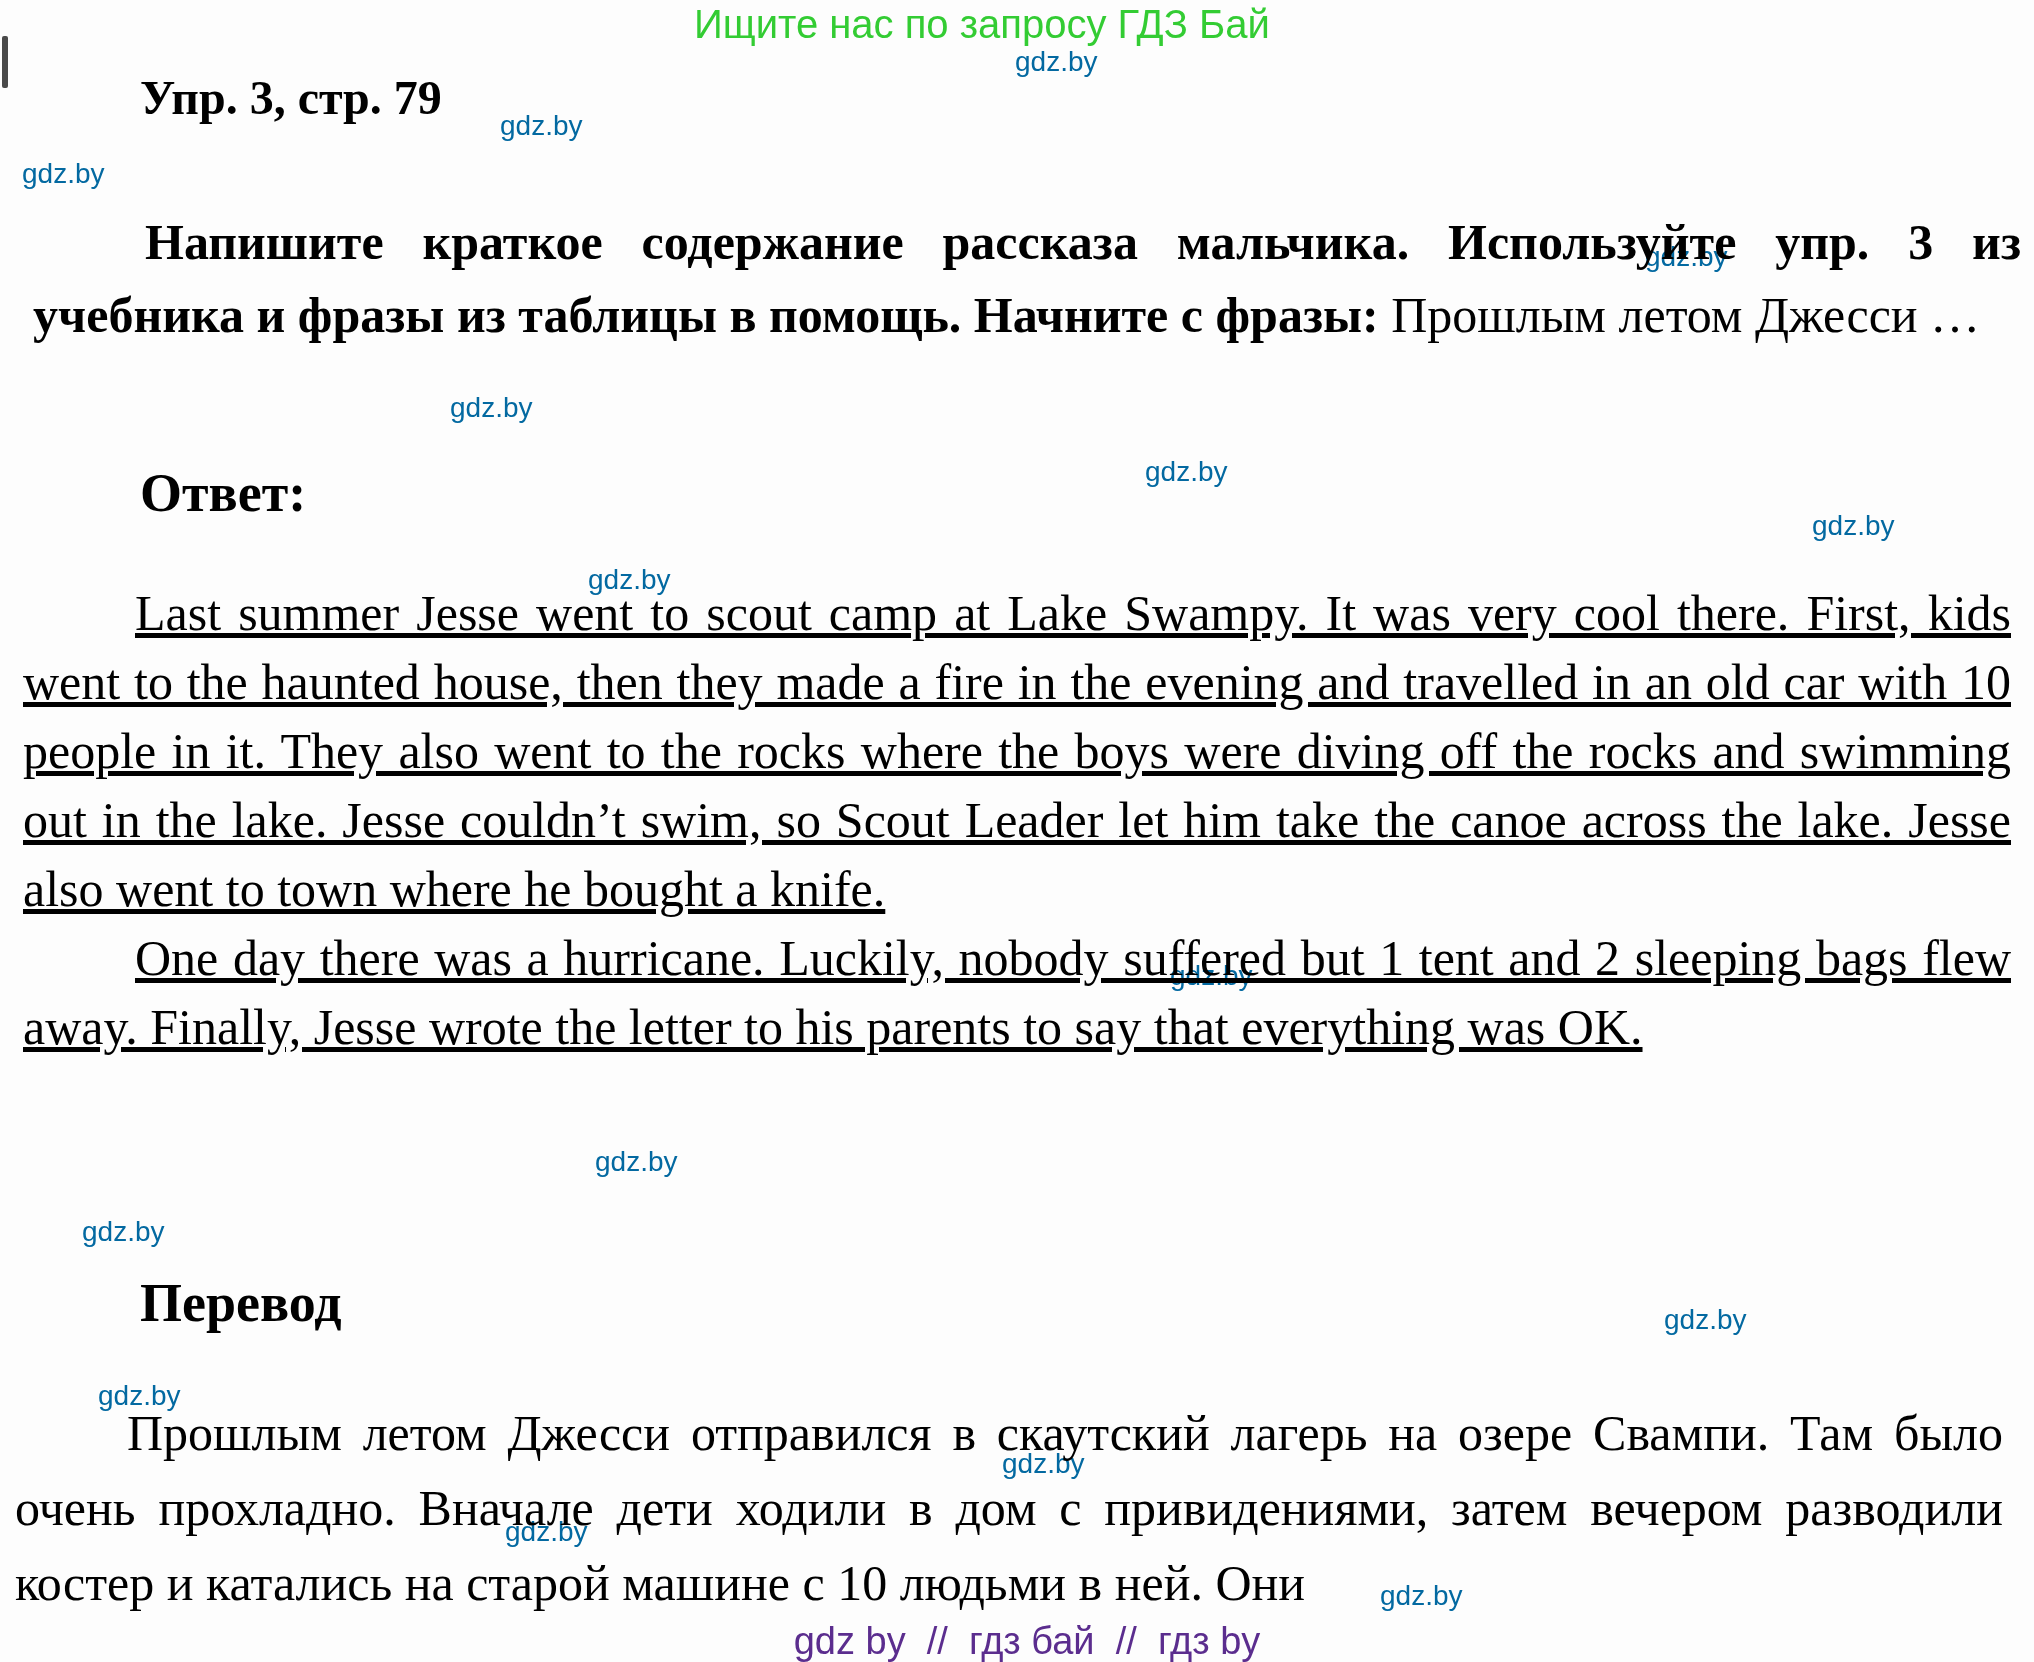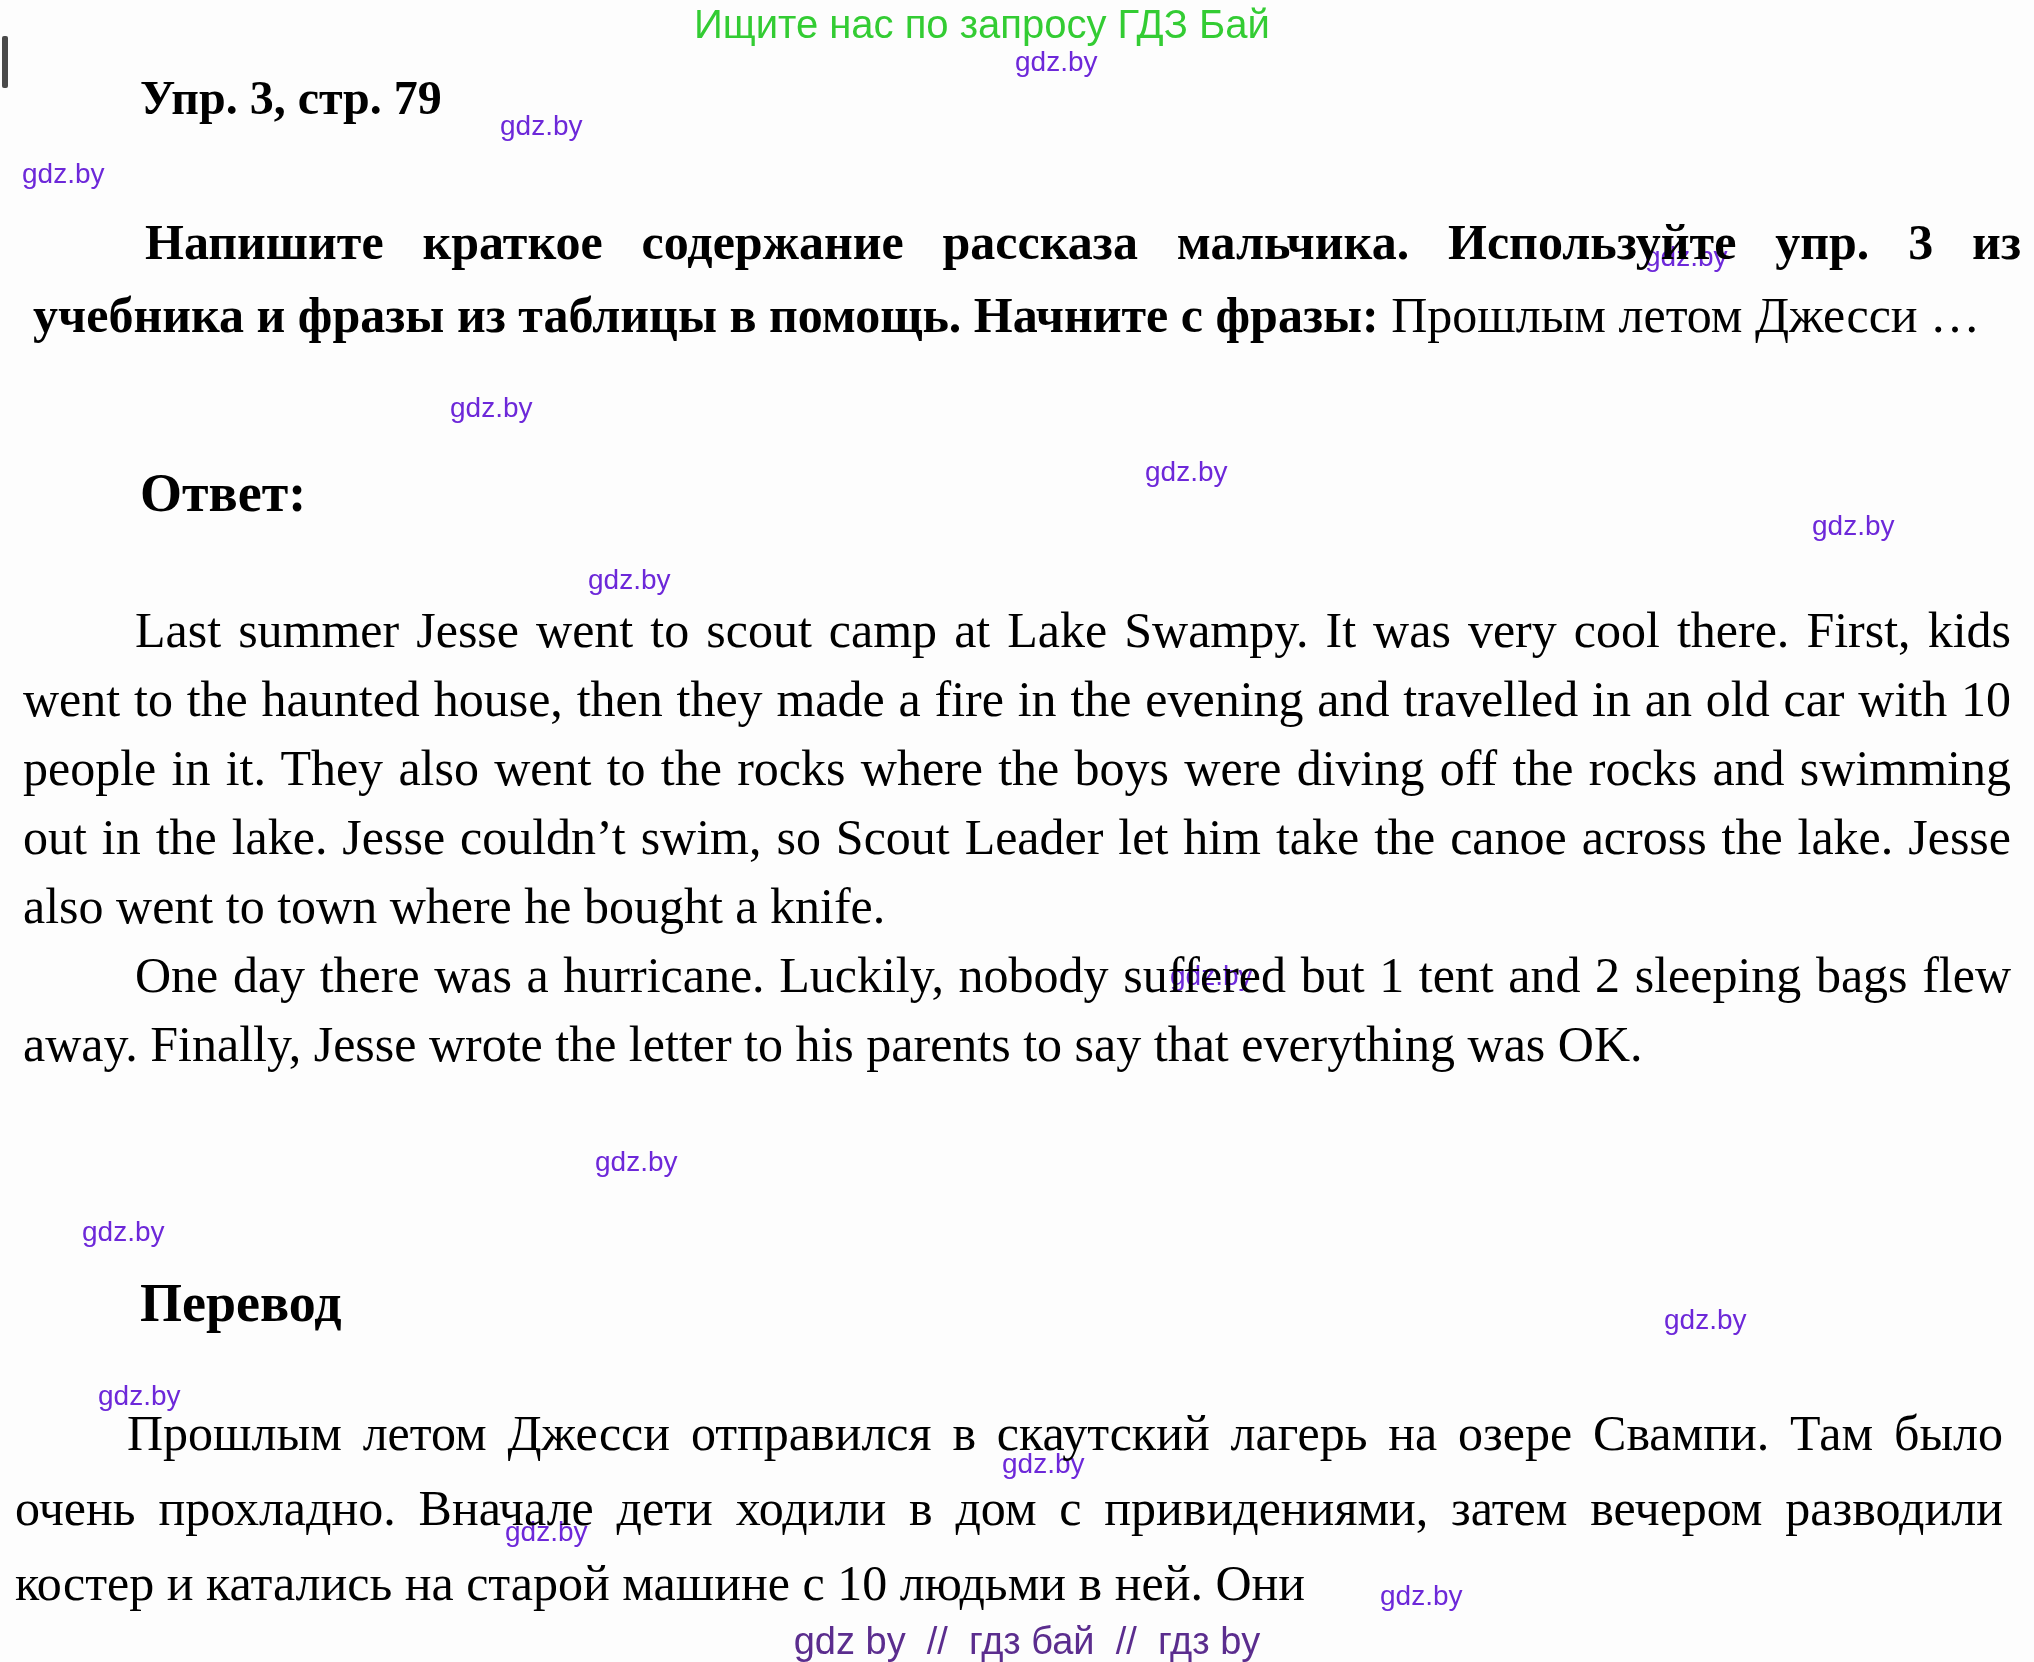--- a/index.html
+++ b/index.html
@@ -23,21 +23,21 @@
     font-family: "Liberation Sans", sans-serif;
     font-size: 40px;
     font-weight: 500;
     color: #33cc33;
     white-space: nowrap;
   }
   .wm {
     position: absolute;
     font-family: "Liberation Sans", sans-serif;
     font-size: 28px;
-    color: #6d28d9;
+    color: #0369a1;
     white-space: nowrap;
   }
   .title {
     position: absolute;
     left: 140px;
     top: 70px;
     font-size: 48px;
     font-weight: bold;
     white-space: nowrap;
   }
@@ -58,22 +58,23 @@
     left: 140px;
     font-size: 54px;
     font-weight: bold;
     white-space: nowrap;
   }
   #answer-heading { top: 462px; }
   #translation-heading { top: 1272px; }
   .answer-block {
     position: absolute;
     left: 23px;
-    top: 596px;
+    top: 579px;
     width: 1988px;
+    text-decoration: underline;
   }
   .answer-block p {
     margin: 0;
     font-size: 50px;
     line-height: 69px;
     text-align: justify;
     text-indent: 112px;
   }
   .translation-block {
     position: absolute;

